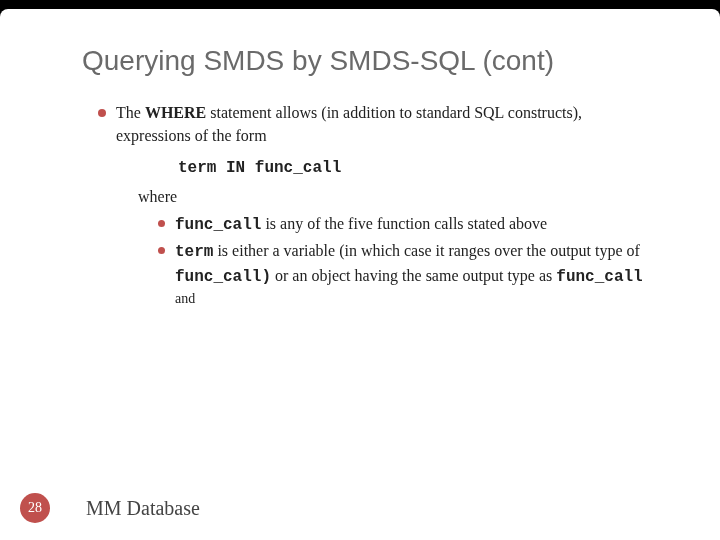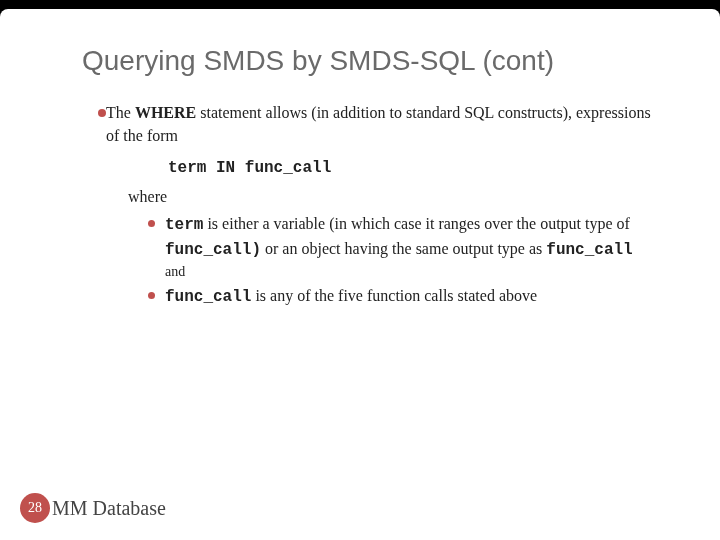--- a/index.html
+++ b/index.html
@@ -22,21 +22,21 @@
   }
   .content {
     padding: 18px 60px 0 98px;
     font-size: 16px;
     color: #222;
     line-height: 1.45;
   }
   .bullet-row {
     display: flex;
     align-items: flex-start;
-    gap: 0;
+    gap: 10px;
   }
   .bullet {
     width: 8px;
     height: 8px;
     background: #c0504d;
     border-radius: 50%;
     flex: 0 0 auto;
     margin-top: 8px;
   }
   .bullet-text { flex: 1; }
@@ -67,21 +67,21 @@
     margin-top: 8px;
   }
   .mono { font-family: 'Courier New', monospace; font-weight: bold; }
   .and-line { padding-left: 0; font-size: 14px; }
   .footer {
     position: absolute;
     bottom: 26px;
     left: 20px;
     display: flex;
     align-items: center;
-    gap: 2px;
+    gap: 36px;
   }
   .page-badge {
     width: 30px;
     height: 30px;
     background: #c0504d;
     border-radius: 50%;
     color: #fff;
     font-size: 14px;
     display: flex;
     align-items: center;
@@ -108,29 +108,29 @@
       <div class="bullet-text">
         <span>The </span><b>WHERE</b><span> statement allows (in addition to standard SQL constructs), expressions of the form</span>
         <div class="code-line">term IN func_call</div>
         <div class="where-line">where</div>
 
         <div class="sub-list">
 
           <div class="sub-bullet-row">
             <div class="sub-bullet"></div>
             <div>
-              <span class="mono">term</span><span> is either a variable (in which case it ranges over the output type of </span><span class="mono">func_call)</span><span> or an object having the same output type as </span><span class="mono">func_call</span>
-              <div class="and-line">and</div>
+              <span class="mono">func_call</span><span> is any of the five function calls stated above</span>
             </div>
           </div>
 
           <div class="sub-bullet-row">
             <div class="sub-bullet"></div>
             <div>
-              <span class="mono">func_call</span><span> is any of the five function calls stated above</span>
+              <span class="mono">term</span><span> is either a variable (in which case it ranges over the output type of </span><span class="mono">func_call)</span><span> or an object having the same output type as </span><span class="mono">func_call</span>
+              <div class="and-line">and</div>
             </div>
           </div>
 
         </div>
       </div>
     </div>
 
   </div>
 
   <div class="footer">

